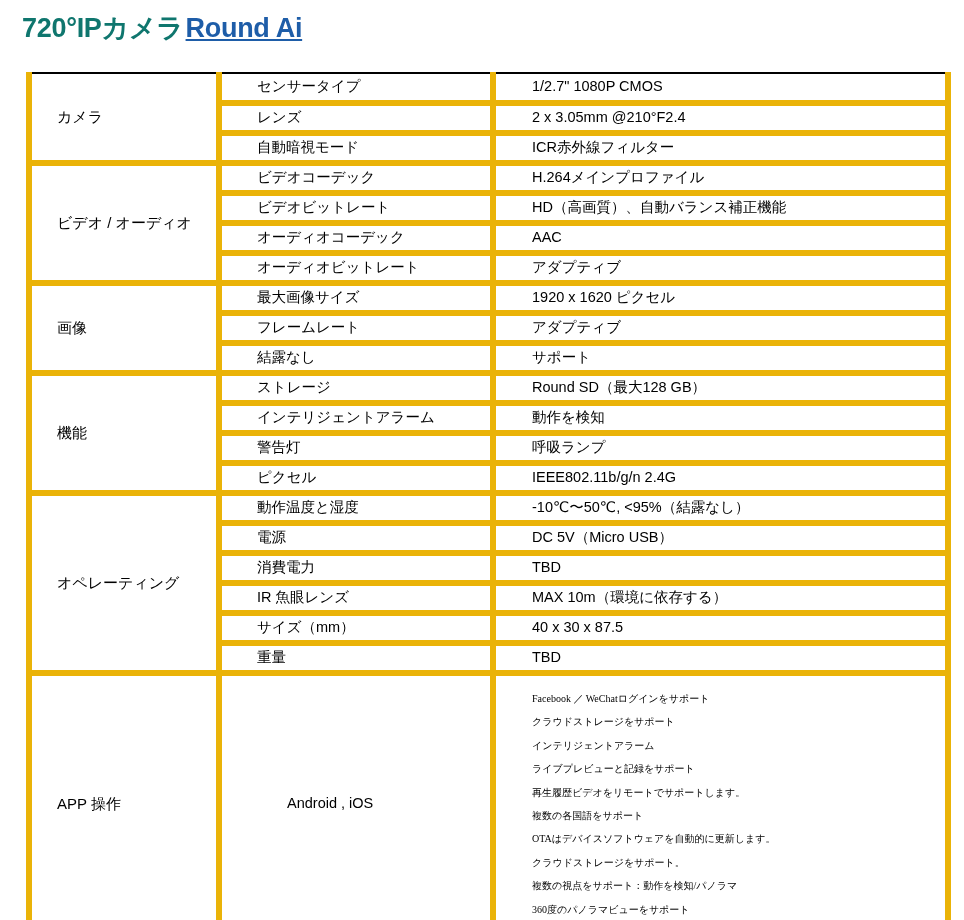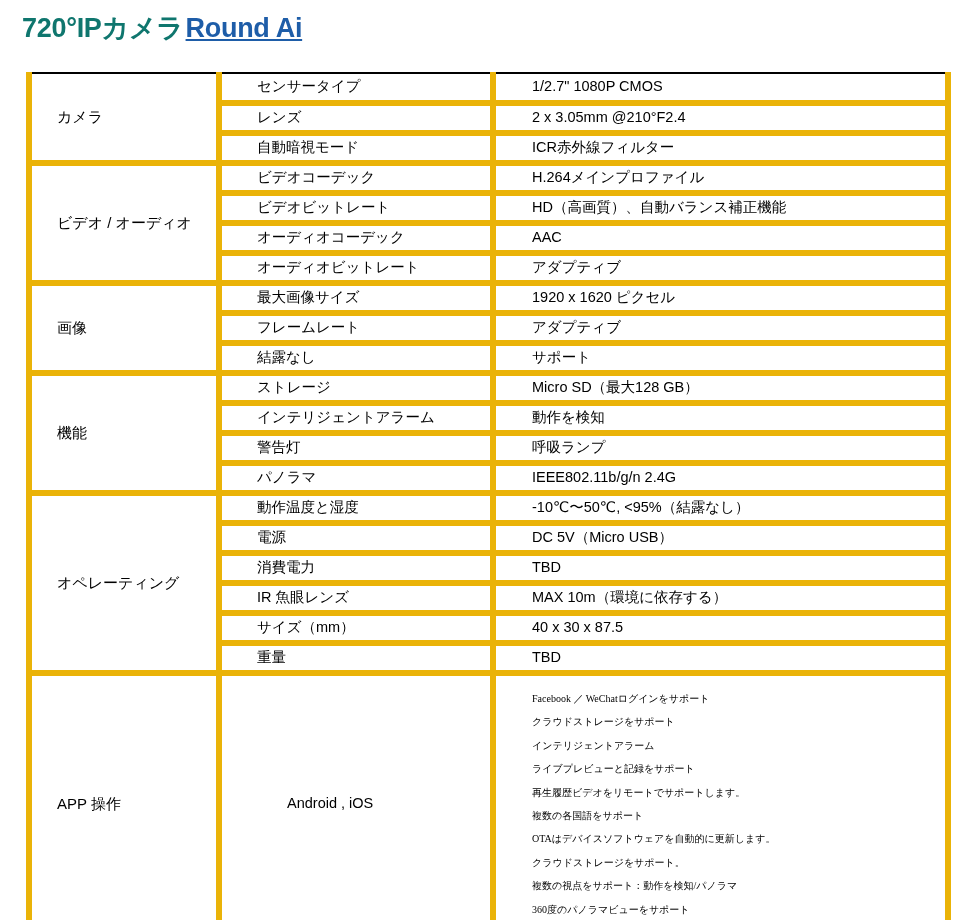--- a/index.html
+++ b/index.html
@@ -158,32 +158,32 @@
           <td class="item">フレームレート</td>
           <td class="val">アダプティブ</td>
         </tr>
         <tr class="spec-row">
           <td class="item">結露なし</td>
           <td class="val">サポート</td>
         </tr>
         <tr class="spec-row sect-start">
           <td class="cat" rowspan="4">機能</td>
           <td class="item">ストレージ</td>
-          <td class="val">Micro SD（最大128 GB）</td>
+          <td class="val">Round SD（最大128 GB）</td>
         </tr>
         <tr class="spec-row">
           <td class="item">インテリジェントアラーム</td>
           <td class="val">動作を検知</td>
         </tr>
         <tr class="spec-row">
           <td class="item">警告灯</td>
           <td class="val">呼吸ランプ</td>
         </tr>
         <tr class="spec-row">
-          <td class="item">パノラマ</td>
+          <td class="item">ピクセル</td>
           <td class="val">IEEE802.11b/g/n 2.4G</td>
         </tr>
         <tr class="spec-row sect-start">
           <td class="cat" rowspan="6">オペレーティング</td>
           <td class="item">動作温度と湿度</td>
           <td class="val">-10℃〜50℃, &lt;95%（結露なし）</td>
         </tr>
         <tr class="spec-row">
           <td class="item">電源</td>
           <td class="val">DC 5V（Micro USB）</td>

